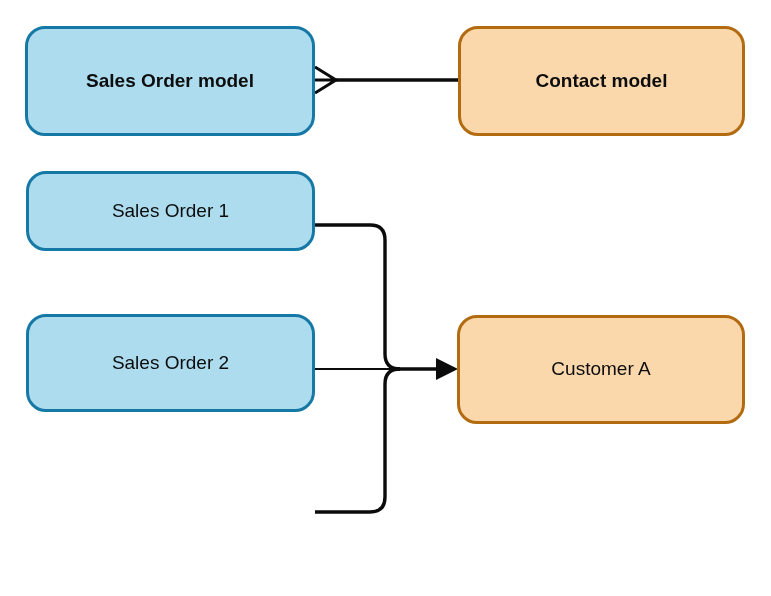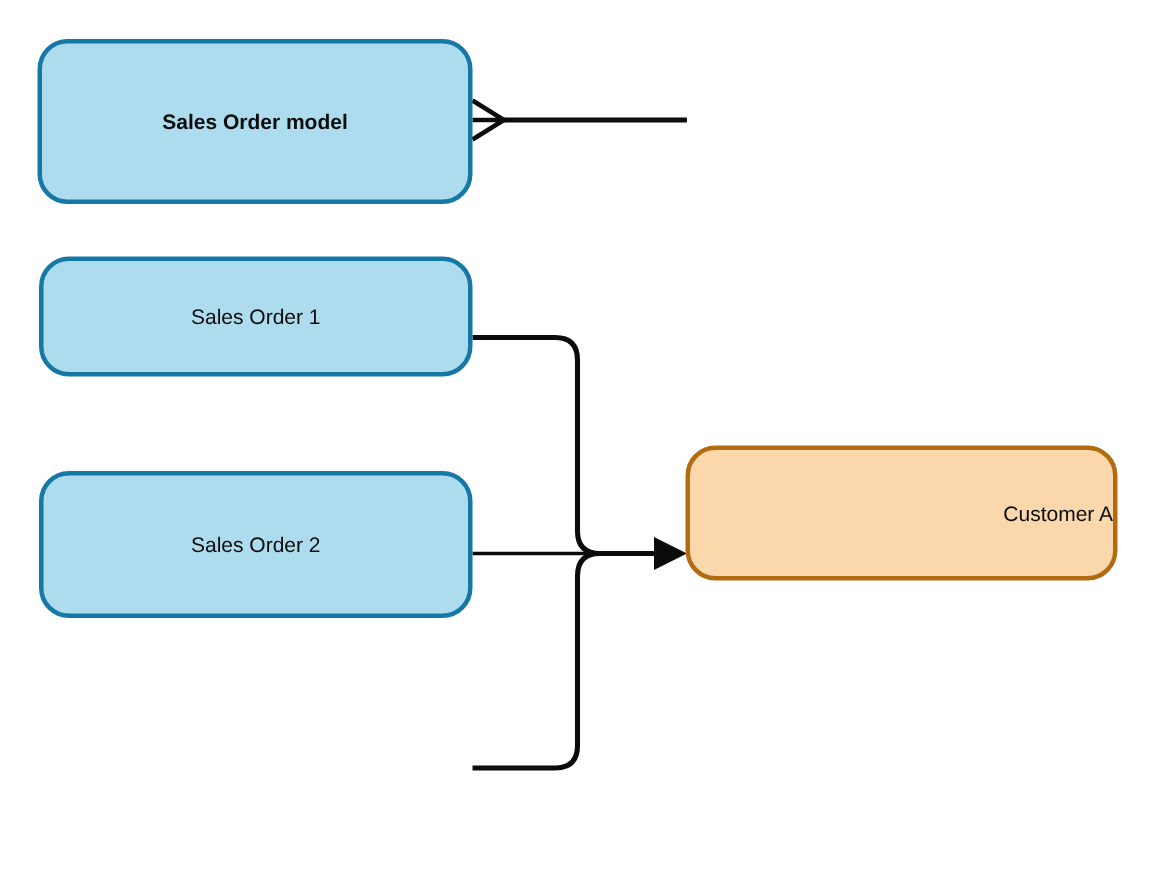--- a/index.html
+++ b/index.html
@@ -23,41 +23,41 @@
     height: 596px;
     pointer-events: none;
   }
   .node {
     position: absolute;
     box-sizing: border-box;
     border-radius: 20px;
     display: flex;
     align-items: center;
     justify-content: center;
-    font-size: 14px;
+    font-size: 19px;
     color: var(--text, #0d0d0d);
     text-align: center;
     line-height: 1.2;
   }
   .node.source {
     background: var(--source-fill, #AEDCEF);
     border: 3px solid var(--source-border, #1578A5);
   }
   .node.target {
     background: var(--target-fill, #FAD8AC);
     border: 3px solid var(--target-border, #B26B10);
   }
   .node.bold { font-weight: 700; }
 
   #node-sales-order-model { left: 25px;  top: 26px;  width: 290px; height: 110px; }
   #node-contact-model     { left: 458px; top: 26px;  width: 287px; height: 110px; }
   #node-sales-order-1     { left: 26px;  top: 171px; width: 289px; height: 80px; }
   #node-sales-order-2     { left: 26px;  top: 314px; width: 289px; height: 98px; }
   #node-sales-order-3     { left: 26px;  top: 457px; width: 289px; height: 110px; }
-  #node-customer-a        { left: 457px; top: 297px; width: 288px; height: 90px; justify-content: flex-end; }
+  #node-customer-a        { left: 457px; top: 315px; width: 288px; height: 109px; }
 
   .edge {
     stroke: var(--connector, #0b0b0b);
     stroke-width: 3.4;
     fill: none;
     stroke-linecap: butt;
   }
   .edge-thin {
     stroke: var(--connector, #0b0b0b);
     stroke-width: 2.2;
@@ -88,20 +88,23 @@
     <path class="edge" d="M315,512 L370,512 Q385,512 385,497 L385,384 Q385,369 400,369"></path>
     <path class="edge-thin" d="M315,369 L400,369"></path>
     <path class="edge" d="M398,369 L440,369"></path>
     <polygon class="marker-fill" points="436,358 458,369 436,380"></polygon>
   </svg>
 
   <div class="node source bold" id="node-sales-order-model">
     <span>Sales Order model</span>
   </div>
 
+  <div class="node target bold" id="node-contact-model">
+    <span>Contact model</span>
+  </div>
 
   <div class="node source" id="node-sales-order-1">
     <span>Sales Order 1</span>
   </div>
 
   <div class="node source" id="node-sales-order-2">
     <span>Sales Order 2</span>
   </div>
 
 

